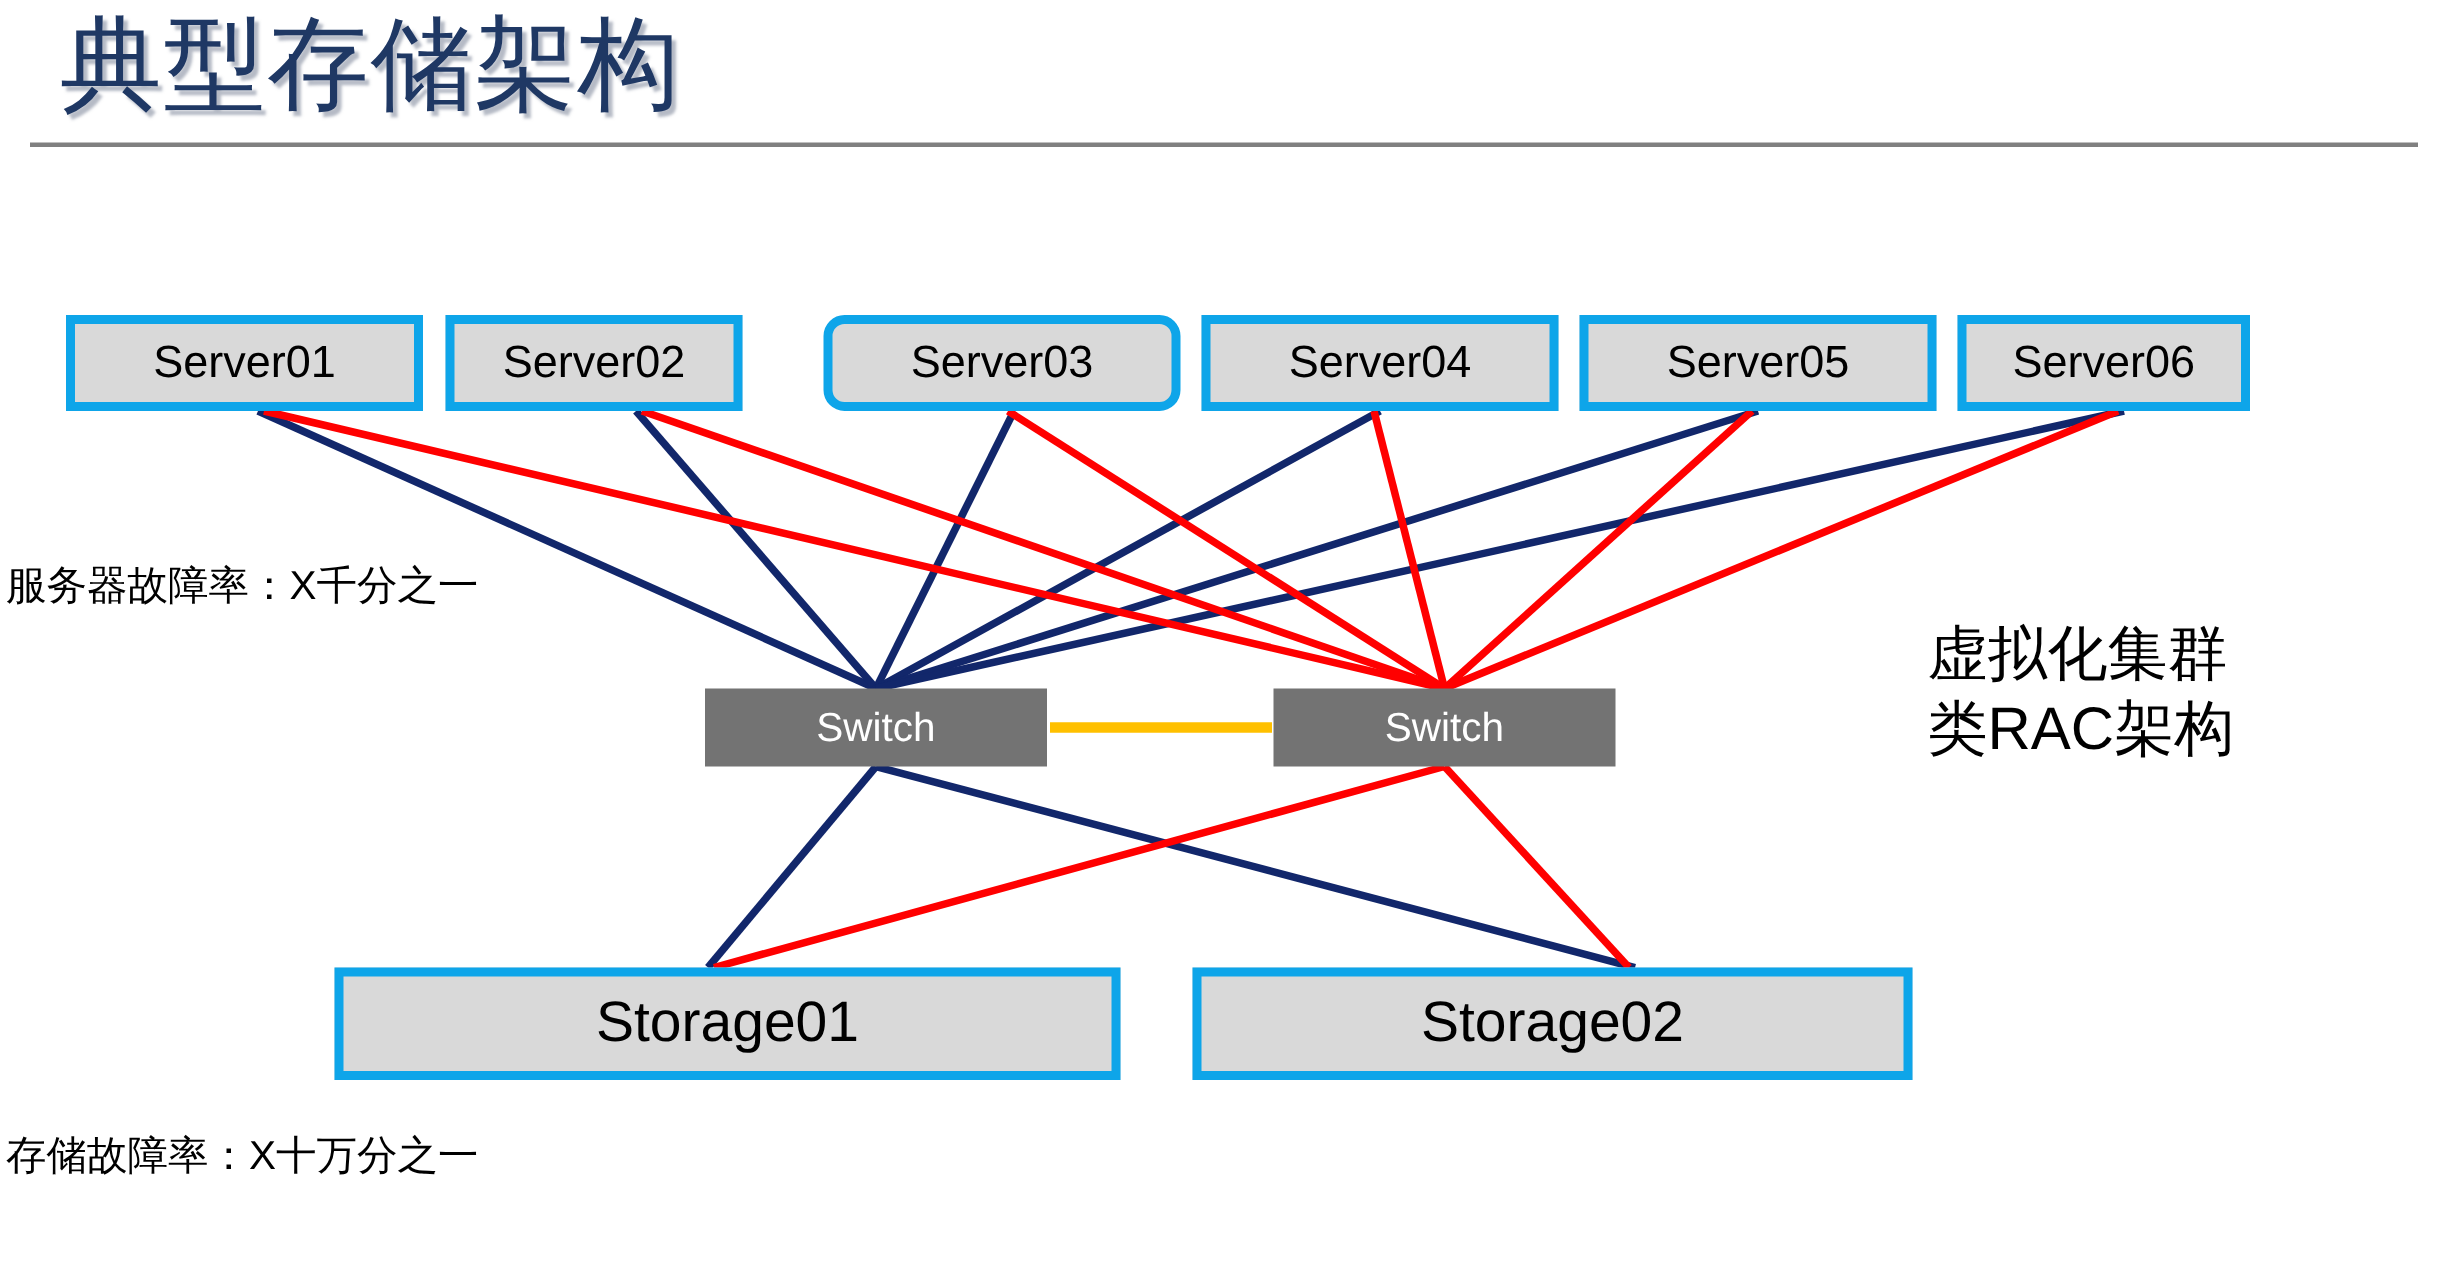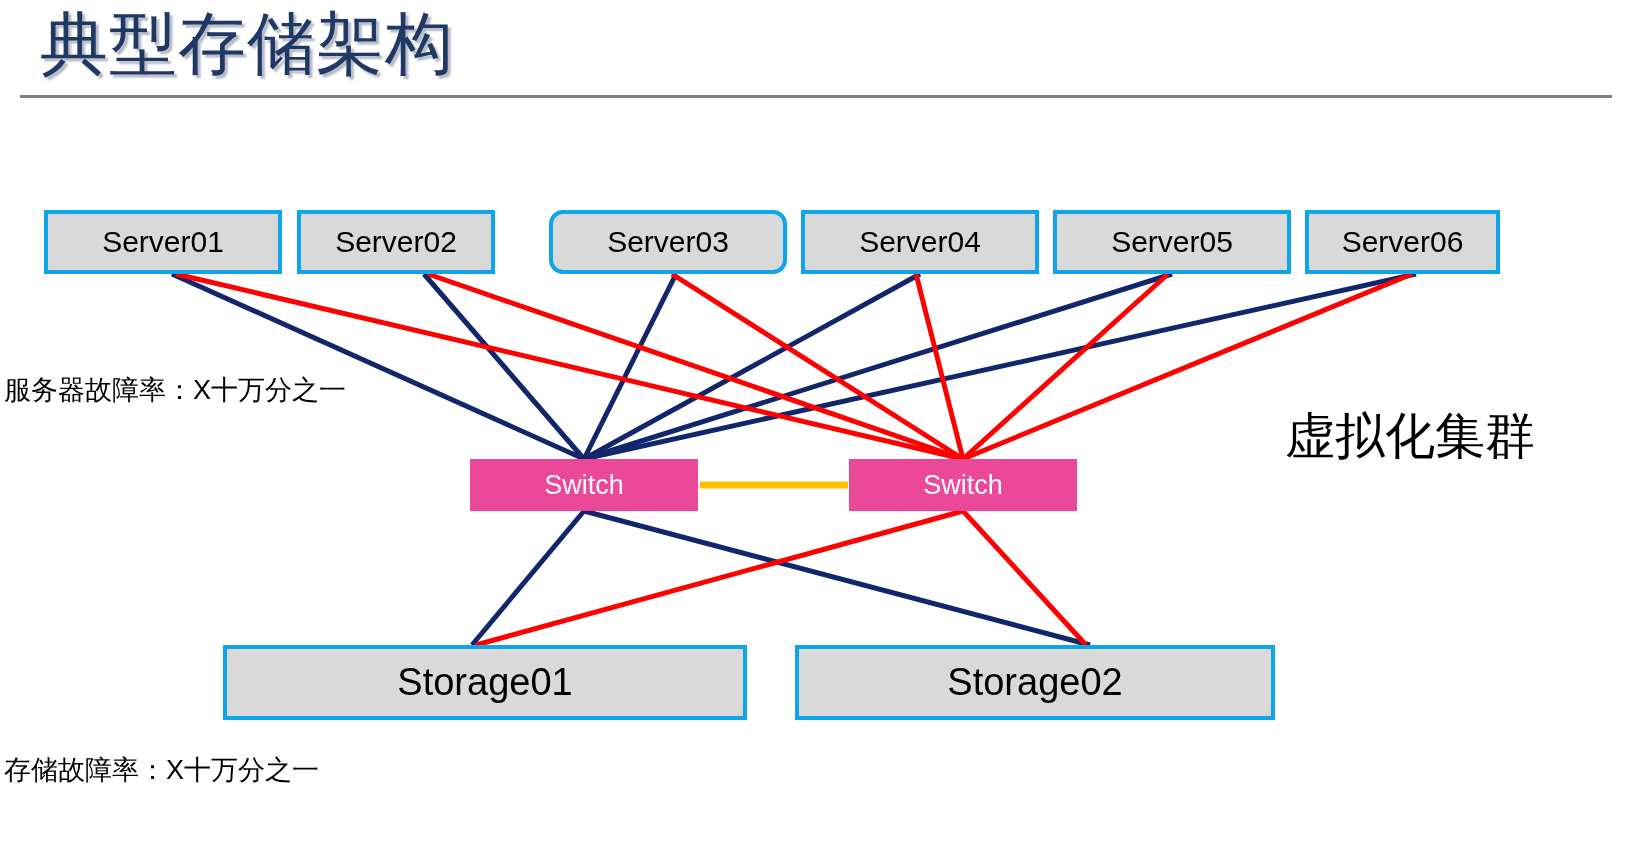--- a/index.html
+++ b/index.html
@@ -46,56 +46,56 @@
     height: 847px;
   }
 
   
   .node-box {
     position: absolute;
     box-sizing: border-box;
     display: flex;
     align-items: center;
     justify-content: center;
-    border: 4px solid #0ea5e9;
+    border: 6px solid #0ea5e9;
     background: #D9D9D9;
     color: #000000;
     white-space: nowrap;
   }
   .server-box {
     height: 64px;
     font-size: 30px;
   }
   .storage-box {
     height: 75px;
     font-size: 38px;
   }
   .switch-box {
     height: 52px;
     font-size: 27px;
-    background: #ec4899;
+    background: #737373;
     border: none;
     color: #ffffff;
   }
 
   
   .annotation {
     position: absolute;
     font-size: 27px;
     color: #000000;
     white-space: nowrap;
   }
   #anno-server-rate { left: 4px; top: 372px; }
   #anno-storage-rate { left: 4px; top: 752px; }
 
   #cluster-note {
     position: absolute;
     left: 1285px;
     top: 411px;
-    font-size: 50px;
+    font-size: 40px;
     line-height: 50px;
     color: #000000;
     white-space: nowrap;
   }
   #cluster-note div { white-space: nowrap; }
 </style>
 </head>
 <body>
 
 <div id="slide-title">典型存储架构</div>
@@ -161,19 +161,20 @@
   </div>
 <div id="storage-layer">
     <div class="node-box storage-box" style="left: 223px; top: 645px; width: 524px;">
       <span>Storage01</span>
     </div>
     <div class="node-box storage-box" style="left: 795px; top: 645px; width: 480px;">
       <span>Storage02</span>
     </div>
   </div>
 
-<div class="annotation" id="anno-server-rate">服务器故障率：X十万分之一</div>
+<div class="annotation" id="anno-server-rate">服务器故障率：X千分之一</div>
 
 <div class="annotation" id="anno-storage-rate">存储故障率：X十万分之一</div>
 
 <div id="cluster-note">
   <div>虚拟化集群</div>
+  <div>类RAC架构</div>
 </div>
 
 </body></html>

